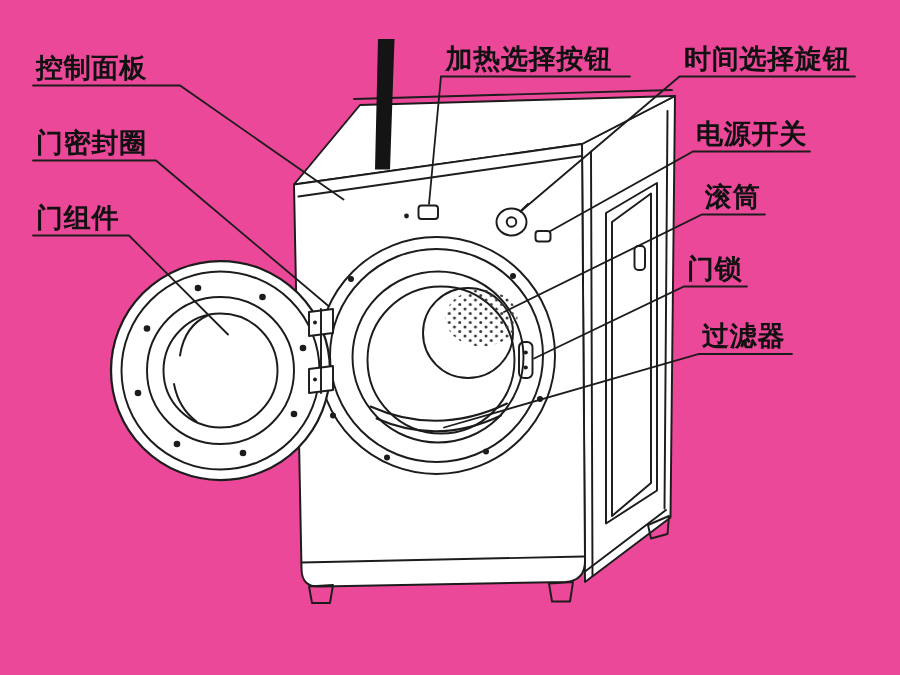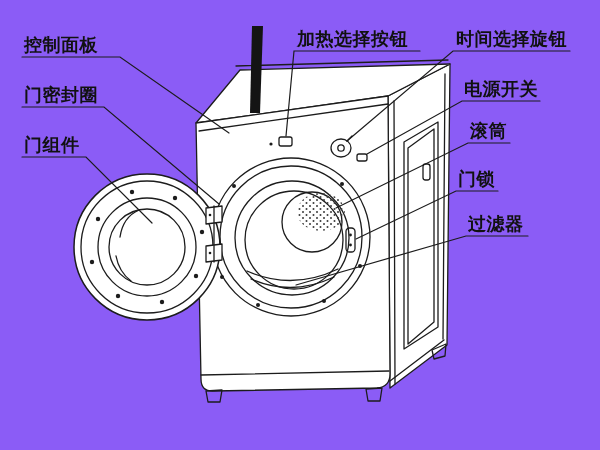--- a/index.html
+++ b/index.html
@@ -1,16 +1,16 @@
 <!DOCTYPE html>
 <html><head>
 <meta charset="utf-8">
 <style>
   html,body{margin:0;padding:0;background:#ffffff;}
-  .stage{width:600px;height:450px;position:relative;background:#8b5cf6;overflow:hidden;}
+  .stage{width:600px;height:450px;position:relative;background:#ec4899;overflow:hidden;}
   .stage svg{display:block;}
   .lbl text{
     font-family:"Liberation Sans","DejaVu Sans",sans-serif;
     font-size:18px;
     font-weight:700;
     fill:#111111;
     letter-spacing:0.5px;
   }
 </style>
 </head>

